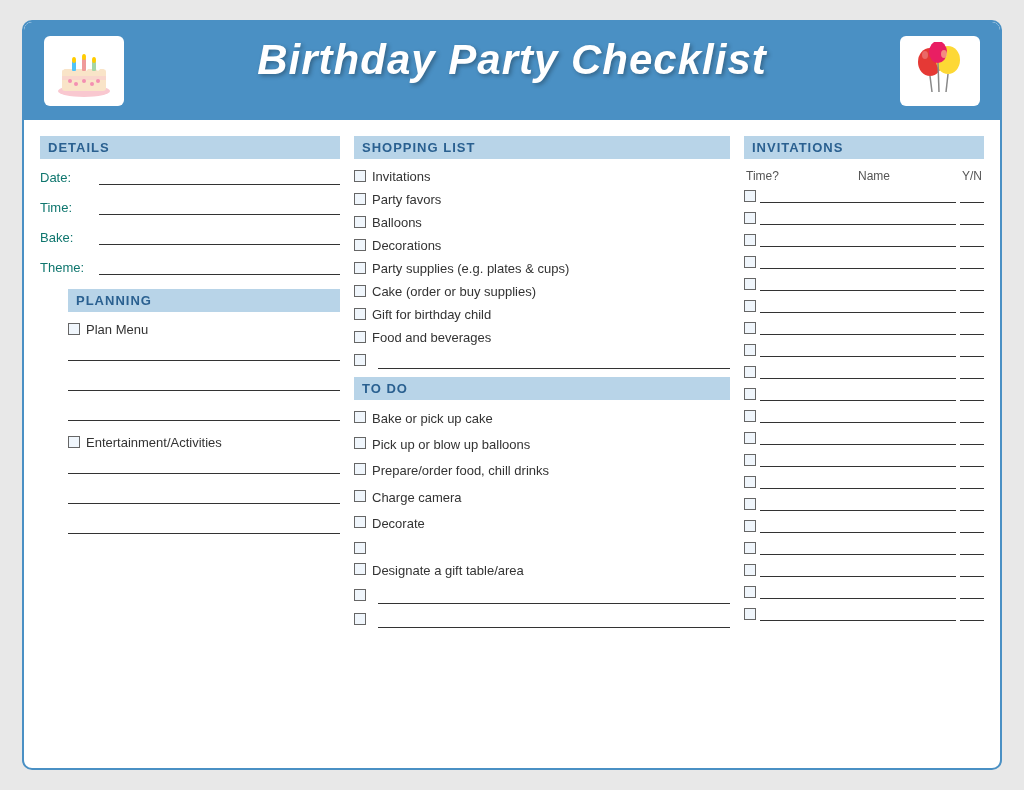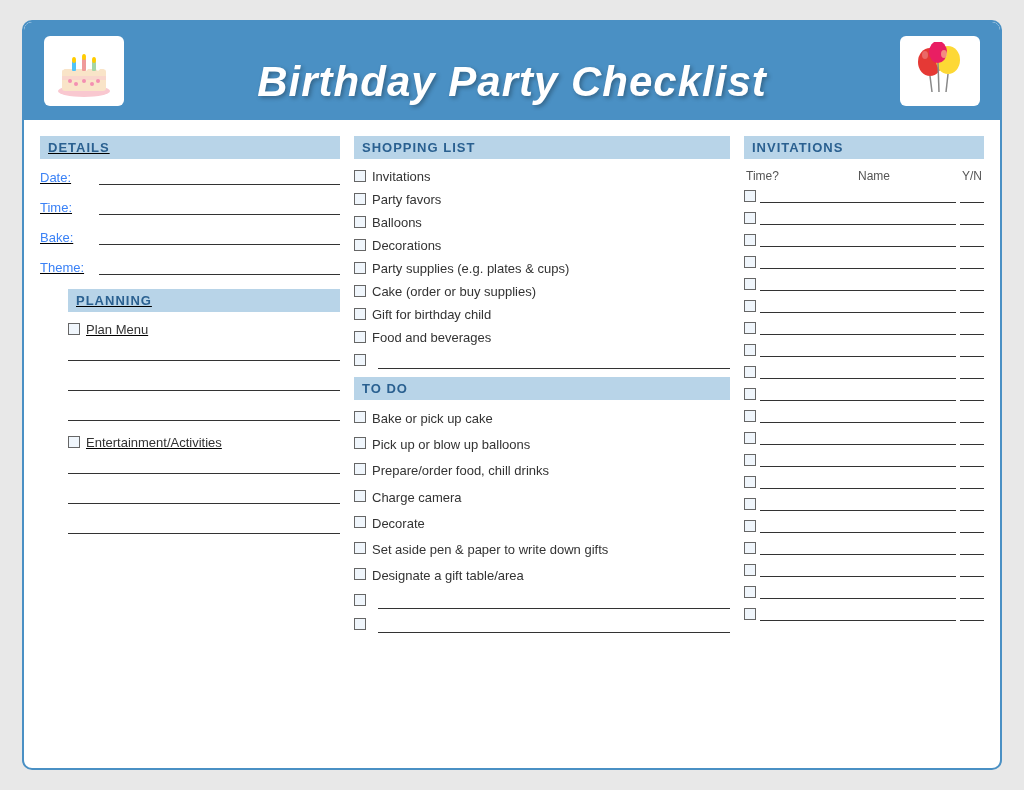--- a/index.html
+++ b/index.html
@@ -18,21 +18,21 @@
       min-height: 750px;
       border: 2px solid #4a90c4;
       border-radius: 10px;
       overflow: hidden;
     }
     
     .header {
       background: #4a90c4;
       padding: 14px 20px;
       display: flex;
-      align-items: flex-end;
+      align-items: flex-start;
       gap: 16px;
       border-radius: 8px 8px 0 0;
     }
     .header-title {
       flex: 1;
       text-align: center;
       font-size: 42px;
       font-weight: 900;
       color: #fff;
       font-style: italic;
@@ -65,42 +65,41 @@
     .body {
       display: flex;
       padding: 16px;
       gap: 14px;
       align-items: flex-start;
     }
     
     .left-col {
       width: 300px;
       flex-shrink: 0;
-      text-decoration: underline;
     }
     .section-header {
       background: #b8d4e8;
       padding: 4px 8px;
       font-weight: 700;
       font-size: 13px;
       color: #2a6090;
       letter-spacing: 1px;
       margin-bottom: 10px;
     }
     .detail-row {
       display: flex;
       align-items: center;
       margin-bottom: 14px;
       font-size: 13px;
       color: #333;
     }
     .detail-label {
       width: 55px;
       font-size: 13px;
-      color: #3b82f6;
+      color: #0f766e;
     }
     .detail-line {
       flex: 1;
       border-bottom: 1px solid #333;
       height: 16px;
       margin-left: 4px;
     }
     .planning-section {
       margin-top: 14px;
       margin-left: 28px;
@@ -332,21 +331,20 @@
             <div class="checkbox-row">
               <div class="cb"></div>
               <span style="line-height:1.4">Charge camera</span>
             </div>
             <div class="checkbox-row">
               <div class="cb"></div>
               <span style="line-height:1.4">Decorate</span>
             </div>
             <div class="checkbox-row">
               <div class="cb"></div>
-              <span style="line-height:1.4">Set aside pen &amp; paper to write down gifts</span>
             </div>
             <div class="checkbox-row">
               <div class="cb"></div>
               <span style="line-height:1.4">Designate a gift table/area</span>
             </div>
             <div class="checkbox-row">
               <div class="cb"></div>
               <div style="flex:1;border-bottom:1px solid #333;height:16px;margin-left:6px;"></div>
             </div>
             <div class="checkbox-row">

